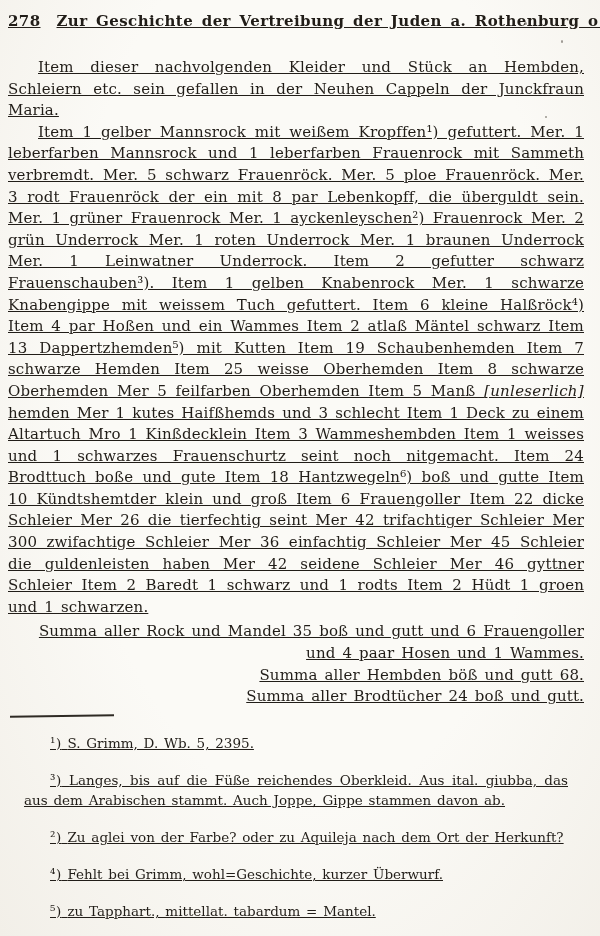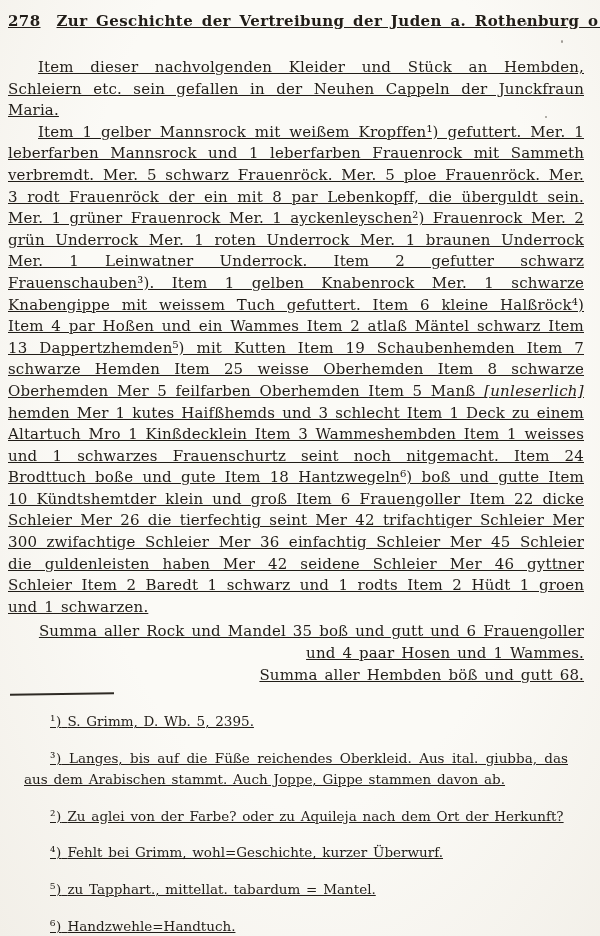--- a/index.html
+++ b/index.html
@@ -75,20 +75,21 @@
   <header class="running-head">
     <span>278</span>
     <span>Zur Geschichte der Vertreibung der Juden a. Rothenburg o T.</span>
   </header>
 
   <main class="body-text">
     <p>Item dieser nachvolgenden Kleider und Stück an Hembden, Schleiern etc. sein gefallen in der Neuhen Cappeln der Junckfraun Maria.</p>
     <p><span>Item 1 gelber Mannsrock mit weißem Kropffen¹) gefuttert. Mer. 1 leberfarben Mannsrock und 1 leberfarben Frauenrock mit Sammeth verbremdt. Mer. 5 schwarz Frauenröck. Mer. 5 ploe Frauenröck. Mer. 3 rodt Frauenröck der ein mit 8 par Lebenkopff, die überguldt sein. Mer. 1 grüner Frauenrock Mer. 1 ayckenleyschen²) Frauenrock Mer. 2 grün Underrock Mer. 1 roten Underrock Mer. 1 braunen Underrock Mer. 1 Leinwatner Underrock. Item 2 gefutter schwarz Frauenschauben³). Item 1 gelben Knabenrock Mer. 1 schwarze Knabengippe mit weissem Tuch gefuttert. Item 6 kleine Halßröck⁴) Item 4 par Hoßen und ein Wammes Item 2 atlaß Mäntel schwarz Item 13 Dappertzhemden⁵) mit Kutten Item 19 Schaubenhemden Item 7 schwarze Hemden Item 25 weisse Oberhemden Item 8 schwarze Oberhemden Mer 5 feilfarben Oberhemden Item 5 Manß </span><span class="illegible">[unleserlich]</span><span> hemden Mer 1 kutes Haifßhemds und 3 schlecht Item 1 Deck zu einem Altartuch Mro 1 Kinßdecklein Item 3 Wammeshembden Item 1 weisses und 1 schwarzes Frauenschurtz seint noch nitgemacht. Item 24 Brodttuch boße und gute Item 18 Hantzwegeln⁶) boß und gutte Item 10 Kündtshemtder klein und groß Item 6 Frauengoller Item 22 dicke Schleier Mer 26 die tierfechtig seint Mer 42 trifachtiger Schleier Mer 300 zwifachtige Schleier Mer 36 einfachtig Schleier Mer 45 Schleier die guldenleisten haben Mer 42 seidene Schleier Mer 46 gyttner Schleier Item 2 Baredt 1 schwarz und 1 rodts Item 2 Hüdt 1 groen und 1 schwarzen.</span></p>
     <p class="summa summa-first">Summa aller Rock und Mandel 35 boß und gutt und 6 Frauengoller und 4 paar Hosen und 1 Wammes.</p>
     <p class="summa">Summa aller Hembden böß und gutt 68.</p>
+    <p class="summa">Summa aller Brodtücher 24 boß und gutt.</p>
   </main>
 
   <hr class="fn-rule">
 
   <footer class="footnotes">
     <p><span class="fn-marker">¹)</span> <span>S. Grimm, D. Wb. 5, 2395.</span></p>
     <p><span class="fn-marker">³)</span> <span>Langes, bis auf die Füße reichendes Oberkleid. Aus ital. giubba, das aus dem Arabischen stammt. Auch Joppe, Gippe stammen davon ab.</span></p>
     <p><span class="fn-marker">²)</span> <span>Zu aglei von der Farbe? oder zu Aquileja nach dem Ort der Herkunft?</span></p>
     <p><span class="fn-marker">⁴)</span> <span>Fehlt bei Grimm, wohl=Geschichte, kurzer Überwurf.</span></p>
     <p><span class="fn-marker">⁵)</span> <span>zu Tapphart., mittellat. tabardum = Mantel.</span></p>

